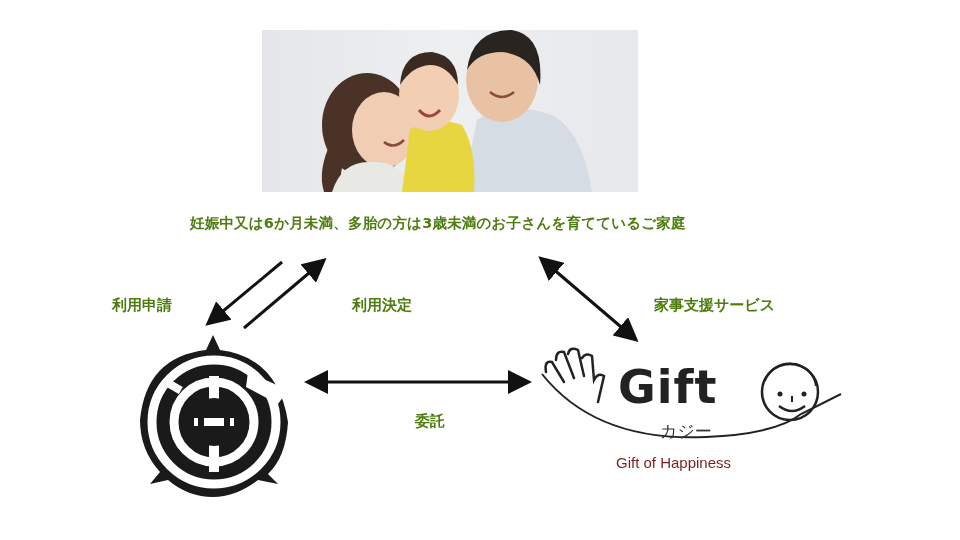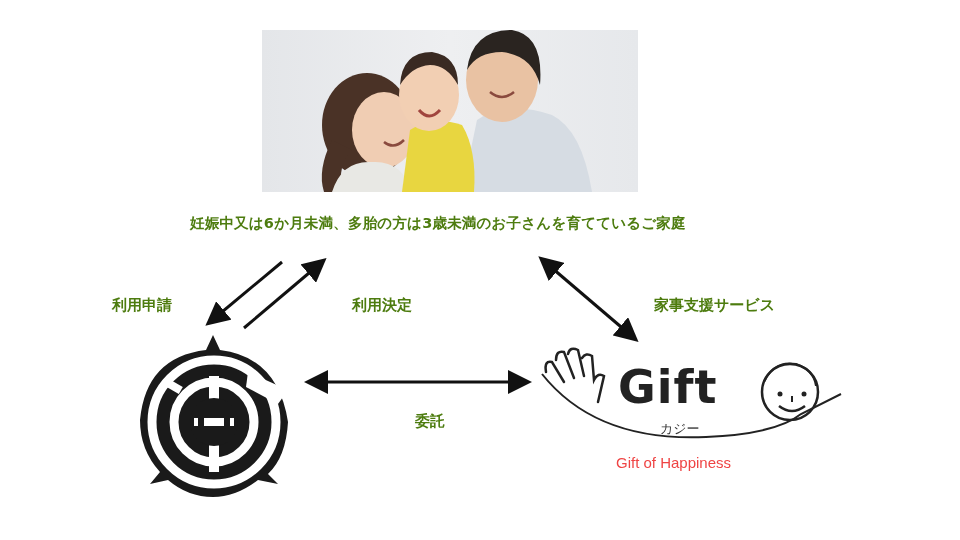--- a/index.html
+++ b/index.html
@@ -5,22 +5,22 @@
   html, body { margin: 0; padding: 0; }
   body { width: 960px; height: 540px; background: #ffffff; position: relative; overflow: hidden;
          font-family: "DejaVu Sans", "Liberation Sans", sans-serif; color: #111; }
   .abs { position: absolute; }
   .photo { left: 262px; top: 30px; width: 376px; height: 162px; overflow: hidden;
            background: linear-gradient(90deg, #e4e6e9 0%, #eeeff1 50%, #e6e8eb 100%); }
   .label { font-weight: bold; font-size: 15px; white-space: nowrap; color: #4d7c0f; }
   .caption { left: 190px; top: 214px; font-size: 14.5px; font-weight: bold; letter-spacing: 0.2px; }
   svg { position: absolute; left: 0; top: 0; }
   .casy-title { font-family: "DejaVu Sans", sans-serif; font-weight: bold; font-size: 46px; color: #222; letter-spacing: 1px; }
-  .casy-kana { font-size: 13px; color: #333; }
-  .casy-tag { font-family: "Liberation Sans", sans-serif; font-size: 15px; color: #ef4444; }
+  .casy-kana { font-size: 17px; color: #333; }
+  .casy-tag { font-family: "Liberation Sans", sans-serif; font-size: 15px; color: #7f1d1d; }
 </style>
 </head>
 <body>
 
 <div class="abs photo">
   <svg width="376" height="162" viewBox="0 0 376 162">
 
     <path d="M200 162 L215 90 Q245 70 290 85 Q320 100 330 162 Z" fill="#d6dce3"></path>
 
     <ellipse cx="240" cy="50" rx="36" ry="42" fill="#e9c2a3"></ellipse>

